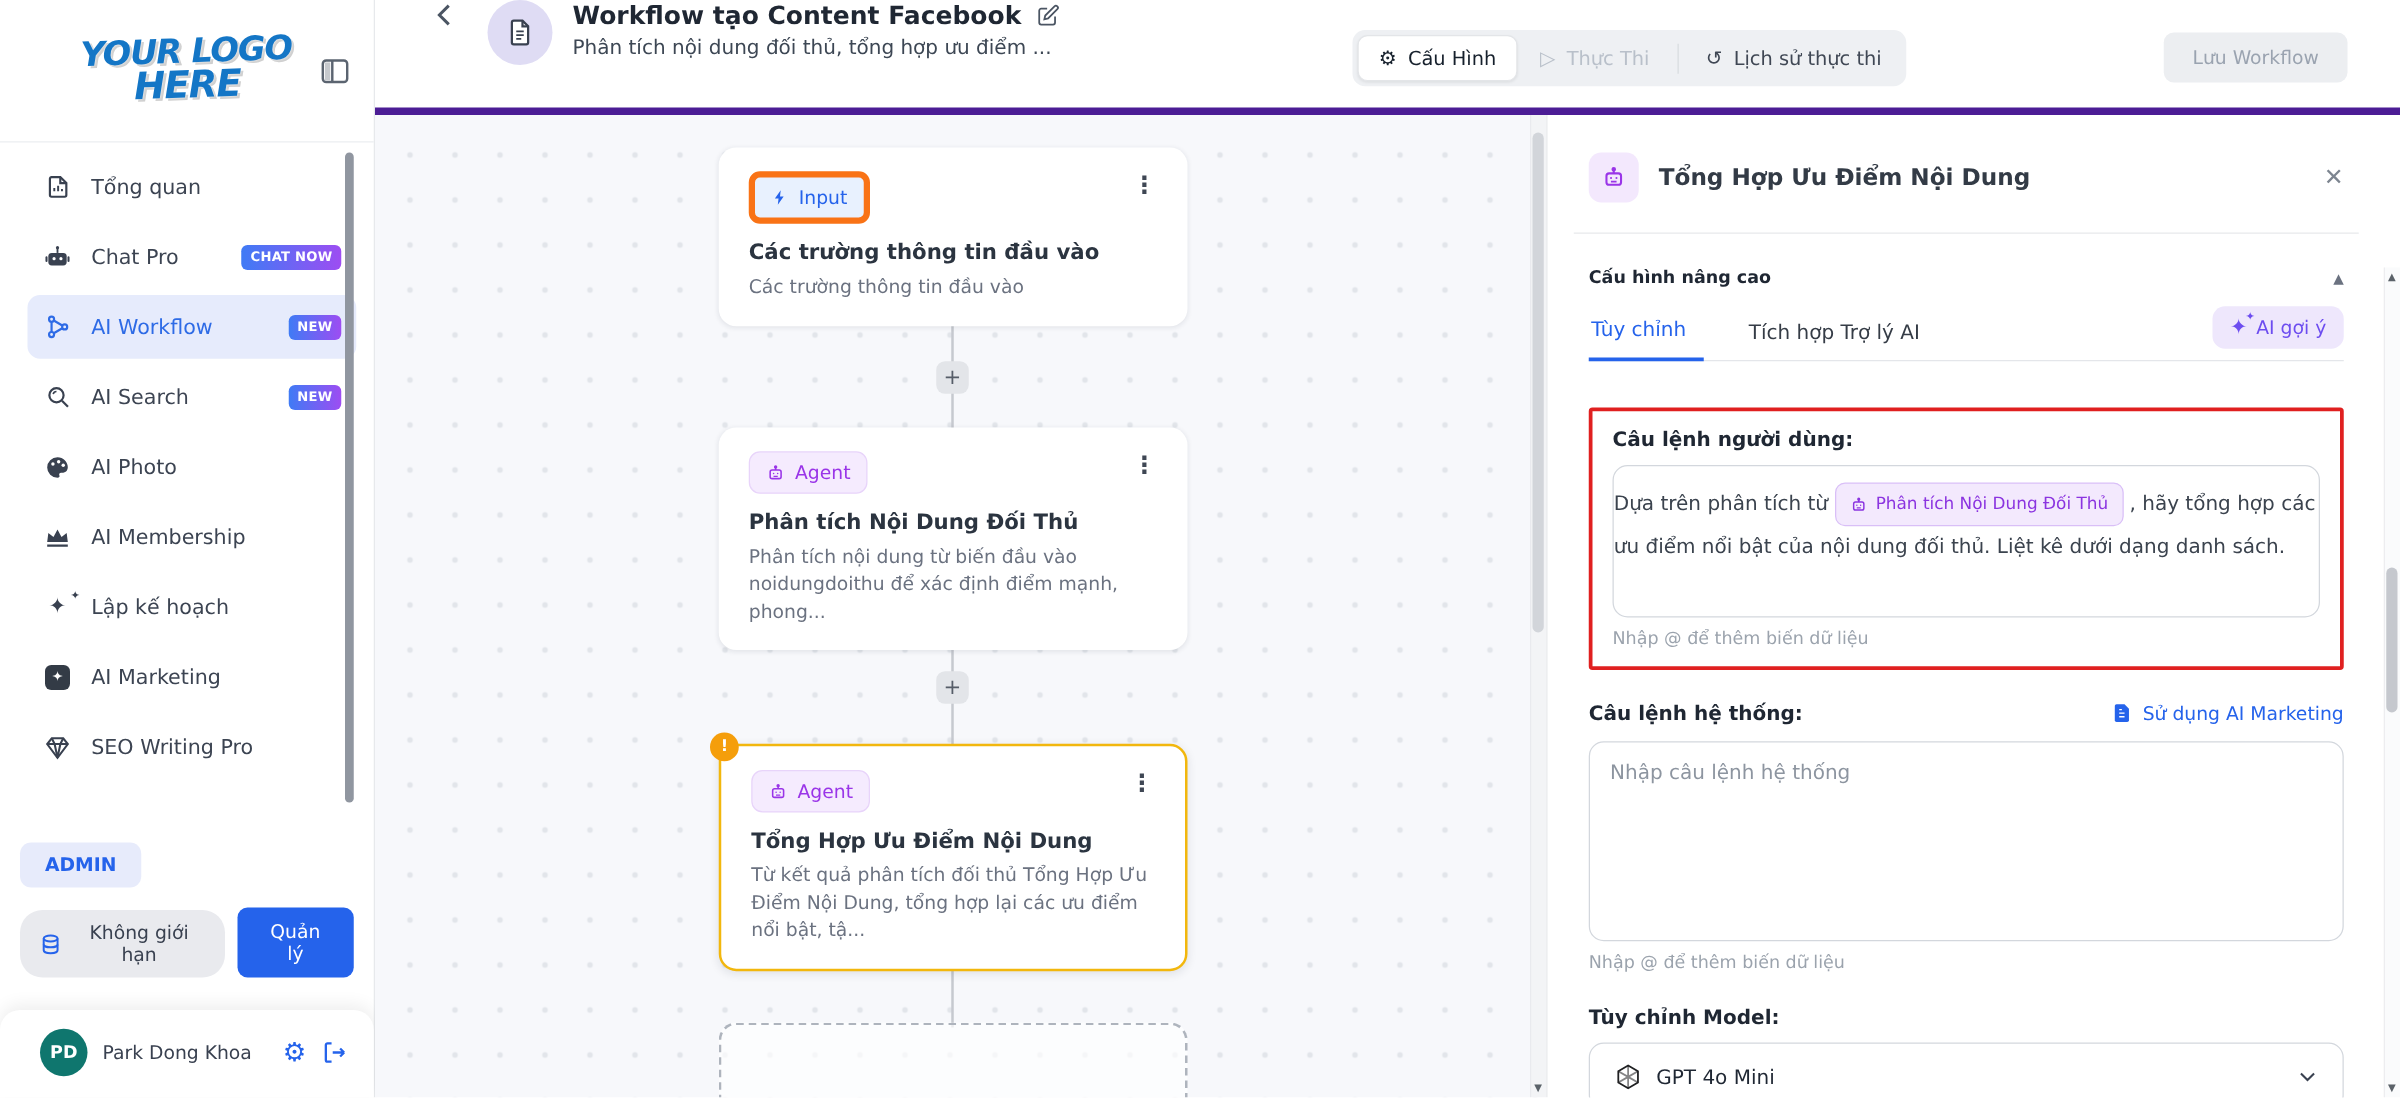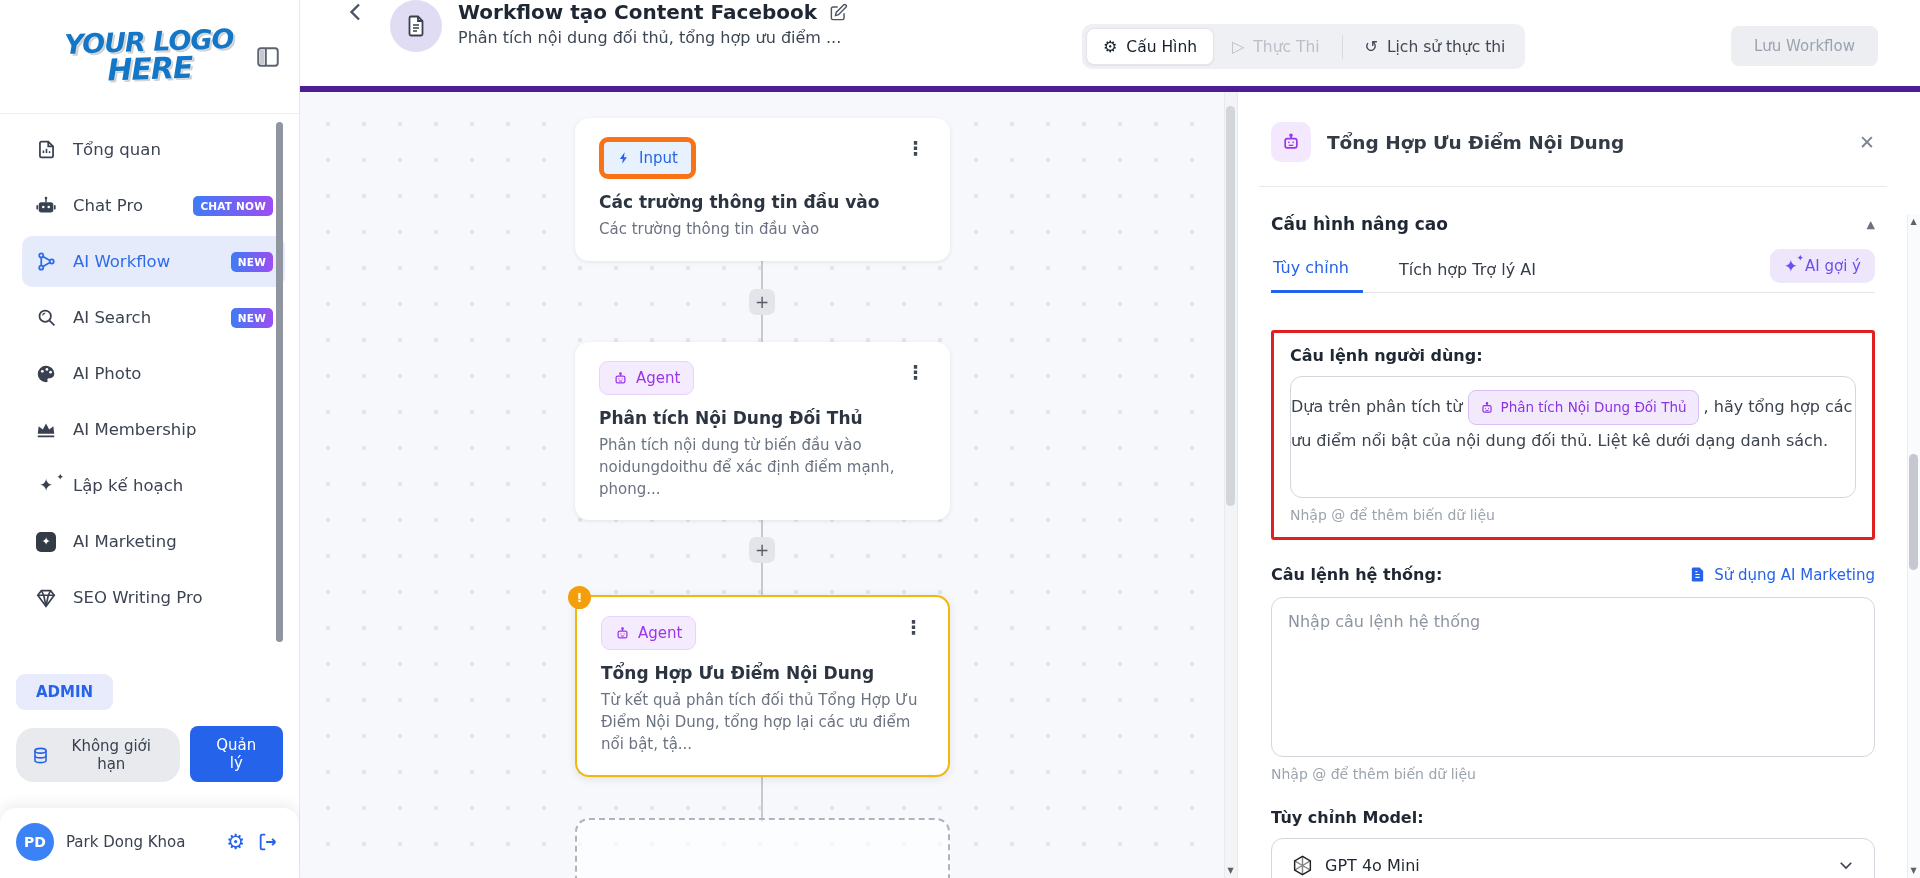--- a/index.html
+++ b/index.html
@@ -24,21 +24,21 @@
   .spark-wrap { position:relative; font-size:17px; line-height:1; }
   .spark-wrap .s2 { position:absolute; font-size:9px; top:-4px; right:-6px; }
   .mark-sq { width:20px; height:20px; background:#333b46; border-radius:5px; color:#fff; font-size:11px; display:flex; align-items:center; justify-content:center; }
   .side-scroll-thumb { position:absolute; right:16px; top:122px; width:7px; height:520px; background:#9096a0; border-radius:4px; }
   .sidebar-bottom { margin-top:auto; padding:0 0 0 0; }
   .admin-badge { display:inline-block; margin:0 0 16px 16px; background:#e7ebfb; color:#2563eb; font-weight:bold; font-size:15px; padding:9px 20px; border-radius:9px; }
   .plan-row { display:flex; gap:10px; padding:0 16px 26px 16px; align-items:flex-end; }
   .limit-btn { display:flex; align-items:center; gap:8px; background:#e9eaee; border:none; border-radius:18px; padding:9px 15px; font-size:15px; color:#394150; cursor:pointer; font-family:inherit; }
   .manage-btn { background:#2563eb; color:#fff; border:none; border-radius:8px; padding:10px 19px; font-size:15px; cursor:pointer; font-family:inherit; }
   .user-row { display:flex; align-items:center; gap:12px; background:#fff; padding:15px 20px 17px 16px; border-radius:16px 16px 0 0; box-shadow:0 -4px 14px rgba(0,0,0,.07); }
-  .avatar { width:38px; height:38px; border-radius:50%; background:#3b82f6; color:#fff; font-weight:bold; font-size:14px; display:flex; align-items:center; justify-content:center; flex-shrink:0; }
+  .avatar { width:38px; height:38px; border-radius:50%; background:#0f766e; color:#fff; font-weight:bold; font-size:14px; display:flex; align-items:center; justify-content:center; flex-shrink:0;margin-left:16px; }
   .user-name { font-size:15px; color:#394150; flex:1; }
   .gear-glyph { font-size:21px; color:#2563eb; cursor:pointer; line-height:1; }
   .logout-ic { width:22px; height:22px; color:#2563eb; cursor:pointer; }
 
   
   .main { display:flex; flex-direction:column; width:1620px; }
   .topbar { position:relative; height:92px; background:#fff; border-bottom:6px solid #4c1d95; display:flex; padding-left:44px; flex-shrink:0; }
   .back-btn { width:24px; height:24px; color:#4b5563; cursor:pointer; margin-right:22px; flex-shrink:0; }
   .wf-avatar { width:52px; height:52px; border-radius:50%; background:#dfdcf4; display:flex; align-items:center; justify-content:center; color:#394150; margin-right:16px; flex-shrink:0; }
   .wf-title-row { display:flex; align-items:center; gap:12px; }
@@ -79,21 +79,21 @@
   .scroll-arrow { position:absolute; right:1px; width:11px; text-align:center; font-size:8px; color:#5b6269; }
 
   
   .panel { position:relative; width:683px; background:#fff; border-left:1px solid #e7e9ec; padding:0 45px 0 33px; }
   .panel-header { display:flex; align-items:center; gap:16px; padding-top:22px; height:78px; }
   .panel-ic { width:40px; height:40px; border-radius:10px; background:#f3e8fd; color:#9a35e8; display:flex; align-items:center; justify-content:center; flex-shrink:0; }
   .panel-title { font-size:18.5px; font-weight:600; color:#333b46; flex:1; }
   .close-x { font-size:19px; color:#7d8590; cursor:pointer; }
   .panel-divider { height:1px; background:#e7e9ec; margin:16px -12px 0 -12px; }
   .section-row { display:flex; align-items:center; justify-content:space-between; margin-top:27px; }
-  .section-title { font-size:17px; font-weight:600; color:#1f2733;text-align:right; }
+  .section-title { font-size:14px; font-weight:600; color:#1f2733;text-align:right; }
   .tri-up { font-size:11px; color:#6b7280; cursor:pointer; }
   .tabs-row { display:flex; align-items:flex-end; border-bottom:1px solid #e4e6ea; margin-top:24px; position:relative; }
   .tab { font-size:16px; padding:0 14px 13px 2px; margin-right:34px; cursor:pointer; color:#353c46; }
   .tab.active { color:#2563eb; border-bottom:3px solid #2563eb; margin-bottom:-1px; }
   .ai-suggest { position:absolute; right:0; bottom:9px; display:flex; align-items:center; gap:7px; background:#eee7fc; color:#6d4df0; border:none; border-radius:10px; padding:8px 14px; font-size:15px; cursor:pointer; font-family:inherit; }
   .red-box { border:3px solid #e02020; border-radius:3px; margin-top:37px; padding:13px 16px 14px 16px; }
   .field-label { font-size:16px; font-weight:600; color:#1f2733; }
   .prompt-box { border:1.5px solid #d3d7dd; border-radius:12px; min-height:122px; margin-top:11px; padding:13px 0; font-size:16px; color:#3b434e; line-height:2.0; cursor:text; }
   .var-pill { display:inline-flex; align-items:center; gap:7px; background:#f3e9fd; border:1px solid #d9bff7; border-radius:8px; padding:3px 11px; color:#8b34e0; font-size:13.5px; font-weight:500; vertical-align:middle; white-space:nowrap; cursor:pointer; }
   .hint { font-size:14px; color:#9ba3ad; margin-top:9px; }

